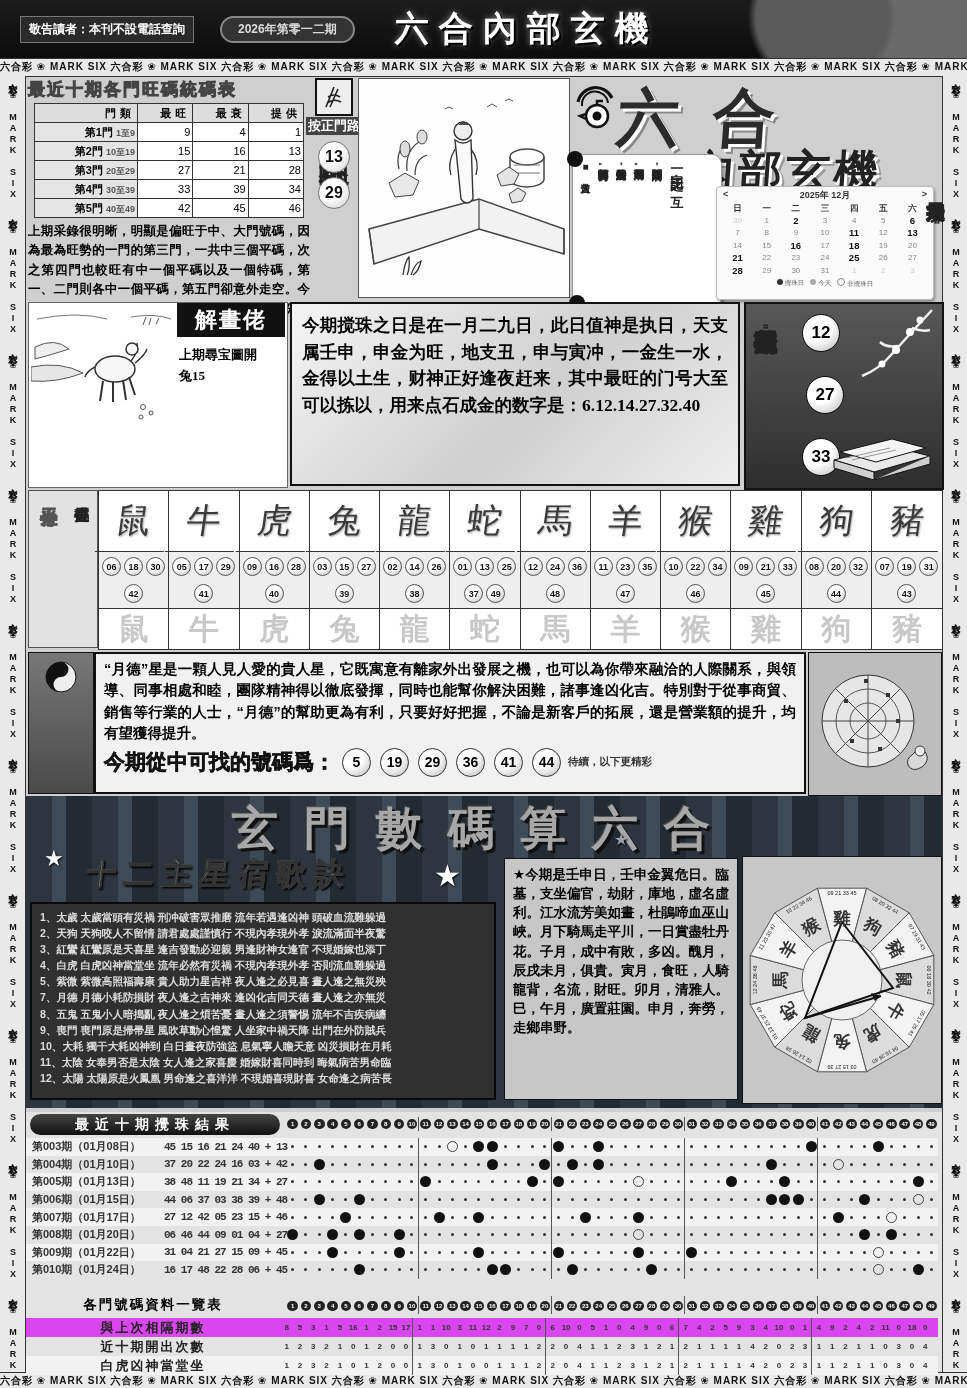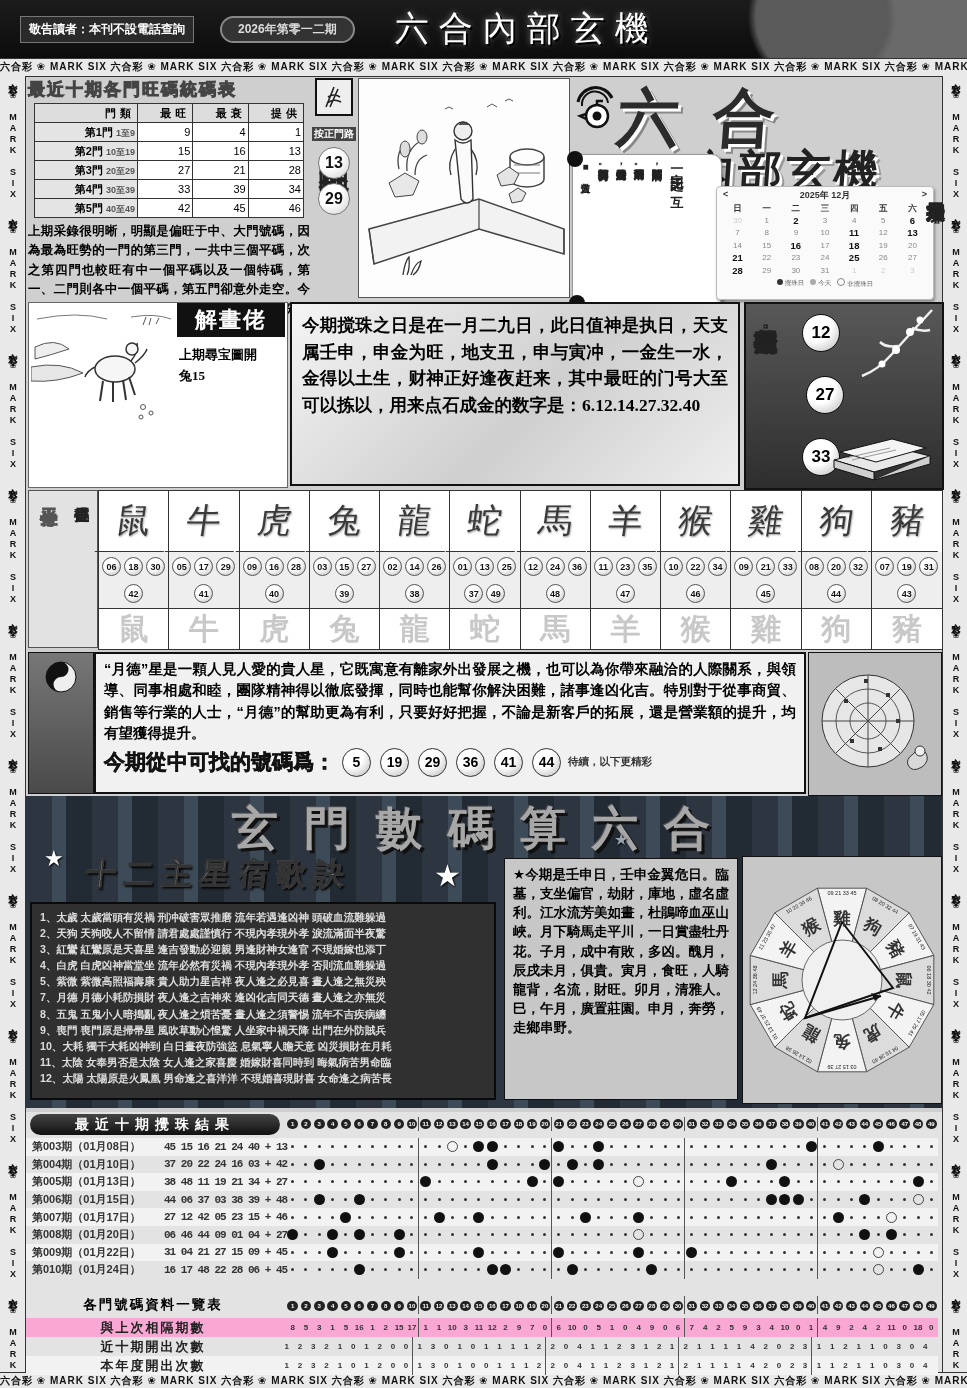--- a/index.html
+++ b/index.html
@@ -8,21 +8,21 @@
   .vtext{writing-mode:vertical-rl;text-orientation:upright;}
   .ball{border-radius:50%;display:inline-flex;align-items:center;justify-content:center;font-weight:bold;}
 
   
   #masthead{left:0;top:0;width:967px;height:58px;background:
     radial-gradient(circle at 85% 30%, #5a5a5a 0 8%, transparent 9%),
     radial-gradient(circle at 92% 70%, #6a6a6a 0 10%, transparent 11%),
     linear-gradient(#1c1c1c,#0c0c0c);display:flex;align-items:center;}
   #notice-left{margin-left:20px;color:#fff;font-size:12px;font-weight:bold;border:1px solid #777;padding:4px 8px;background:#2a2a2a;white-space:nowrap;}
   #issue-pill{margin-left:26px;color:#ddd;font-size:12px;font-weight:bold;border:2px solid #888;border-radius:14px;padding:3px 16px;background:#333;white-space:nowrap;}
-  #mast-title{margin-left:40px;color:#fff;font-size:34px;font-weight:400;letter-spacing:10px;text-shadow:2px 2px 0 #000,0 0 6px #888;white-space:nowrap;}
+  #mast-title{margin-left:40px;color:#fff;font-size:34px;font-weight:700;letter-spacing:10px;text-shadow:2px 2px 0 #000,0 0 6px #888;white-space:nowrap;}
   #notice-right{margin-left:28px;width:225px;color:#eee;font-size:10.5px;font-weight:bold;line-height:1.5;}
   
   .strip{left:0;width:967px;height:17px;background:#e9e9e9;border-top:1px solid #333;border-bottom:1px solid #333;
     font-size:10px;font-weight:bold;color:#111;white-space:nowrap;overflow:hidden;line-height:16px;letter-spacing:1px;}
   .rail{top:76px;width:25px;height:1296px;background:#e9e9e9;font-size:9px;font-weight:bold;color:#111;
     overflow:hidden;line-height:25px;letter-spacing:1px;}
   #rail-left{left:0;border-right:1px solid #333;}
   #rail-right{left:942px;border-left:1px solid #333;}
 
   
@@ -30,21 +30,21 @@
   #hot-title{color:#bbb;font-weight:900;font-size:17px;letter-spacing:2px;-webkit-text-stroke:1px #444;white-space:nowrap;}
   #hot-table{border-collapse:collapse;width:270px;margin:2px auto 0;background:#fff;}
   #hot-table th,#hot-table td{border:1px solid #333;font-size:11px;text-align:right;padding:1px 2px;height:16px;}
   #hot-table th{background:#ddd;letter-spacing:4px;}
   .door-cell{background:#e4e4e4;font-weight:bold;white-space:nowrap;}
   .door-range{font-size:9px;color:#555;}
   #analysis-left{width:282px;font-family:"Liberation Serif","DejaVu Serif",serif;font-size:12.5px;font-weight:bold;line-height:1.55;text-align:justify;margin-top:4px;}
 
   #roar-col{left:314px;top:78px;width:40px;height:218px;display:flex;flex-direction:column;align-items:center;}
   #roar-stamp{width:34px;height:34px;border:2px solid #111;background:#eee;display:flex;align-items:center;justify-content:center;}
-  #roar-stamp-label{font-size:10px;font-weight:bold;background:#444;color:#fff;padding:0 2px;margin-top:11px;white-space:nowrap;}
+  #roar-stamp-label{font-size:13px;font-weight:bold;background:#444;color:#fff;padding:0 2px;margin-top:1px;white-space:nowrap;}
   #roar-title{font-size:30px;font-weight:900;line-height:1.12;margin-top:2px;color:#222;}
   .roar-ball{width:30px;height:30px;background:radial-gradient(circle at 35% 30%,#fff 0 40%,#cfcfcf);border:1px solid #777;font-size:16px;color:#111;margin-top:4px;}
 
   #scene-box{left:358px;top:78px;width:210px;height:218px;background:#fdfdfd;border:1px solid #555;}
 
   #logo-area{left:572px;top:76px;width:368px;height:222px;}
   #logo-main{position:absolute;left:45px;top:0px;font-size:62px;font-weight:900;letter-spacing:34px;color:#2b2b2b;
      text-shadow:3px 3px 0 #fff,5px 5px 0 #888;white-space:nowrap;transform:skewX(-4deg);}
   #logo-sub{position:absolute;left:118px;top:66px;font-size:44px;font-weight:900;letter-spacing:4px;color:#222;
      text-shadow:3px 3px 0 #fff,5px 5px 0 #999;white-space:nowrap;transform:skewX(-4deg);}
@@ -2427,21 +2427,21 @@
           <div class="ball bh">47</div>
         </div>
         <div class="cellwrap">
           <div class="ball bh">48</div>
         </div>
         <div class="cellwrap">
           <div class="ball bh">49</div>
         </div>
       </div>
     <div id="f-stats">
-        <div class="stat-row" style="top: 206px; background: #f9a8d4; justify-content: space-between;">
+        <div class="stat-row" style="top: 206px; background: #d946ef;">
           <span class="stat-label">與上次相隔期數</span>
           <div class="stat-vals grid49">
             <div class="cellwrap">
               <span>8</span>
             </div>
             <div class="cellwrap">
               <span>5</span>
             </div>
             <div class="cellwrap">
               <span>3</span>
@@ -2732,21 +2732,21 @@
             </div>
             <div class="cellwrap">
               <span>0</span>
             </div>
             <div class="cellwrap">
               <span>4</span>
             </div>
           </div>
         </div>
         <div class="stat-row" style="top: 244px; background: rgb(242, 242, 242);">
-          <span class="stat-label">本年度開出次數</span>
+          <span class="stat-label">白虎凶神當堂坐</span>
           <div class="stat-vals grid49">
             <div class="cellwrap">
               <span>1</span>
             </div>
             <div class="cellwrap">
               <span>2</span>
             </div>
             <div class="cellwrap">
               <span>3</span>
             </div>

